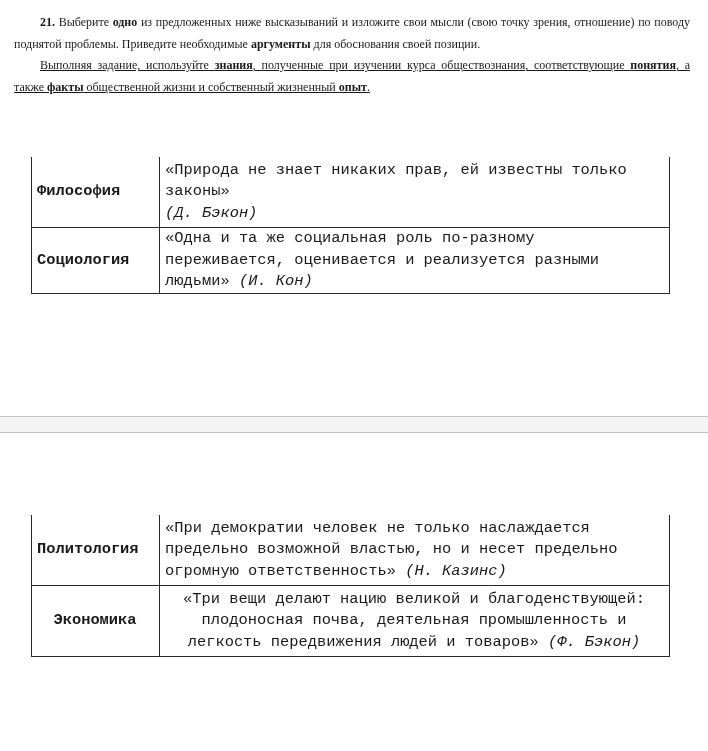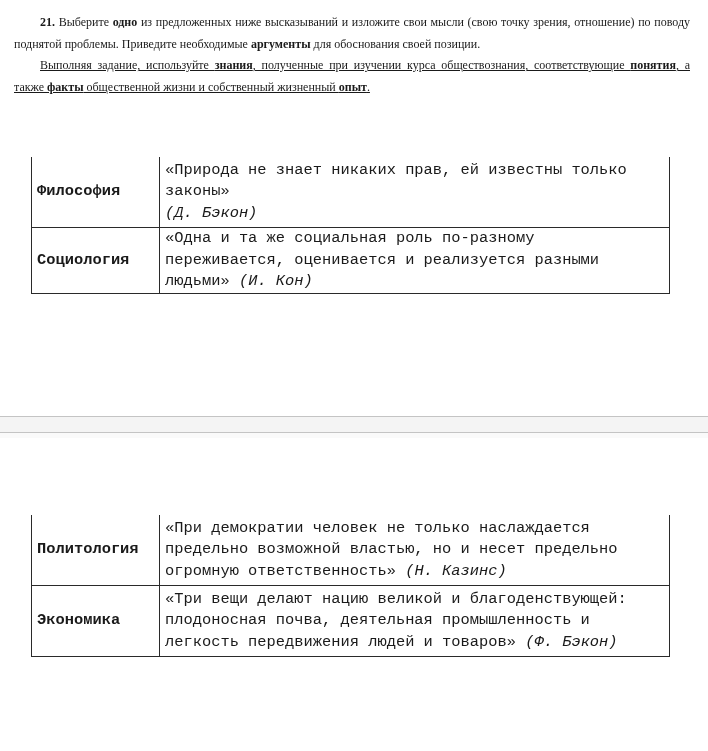--- a/index.html
+++ b/index.html
@@ -65,21 +65,21 @@
     .tbl .author { font-style: italic; }
 
     #tbl-top { top: 157px; }
     #tbl-top tr.r1 td { height: 70px; }
     #tbl-top tr.r2 td { height: 50px; }
     #tbl-top tr.r3 td { height: 50px; }
 
     #tbl-bottom { top: 515px; }
     #tbl-bottom tr.r1 td { height: 70px; }
     #tbl-bottom tr.r2 td { height: 50px; }
-    #tbl-bottom tr.r3 td { height: 70px; }
+    #tbl-bottom tr.r3 td { height: 70px; text-align: center; }
 
     .page-break {
       position: absolute;
       left: 0;
       top: 416px;
       width: 708px;
       height: 15px;
       background: #f4f4f4;
       border-top: 1px solid #c4c4c4;
       border-bottom: 1px solid #c4c4c4;

